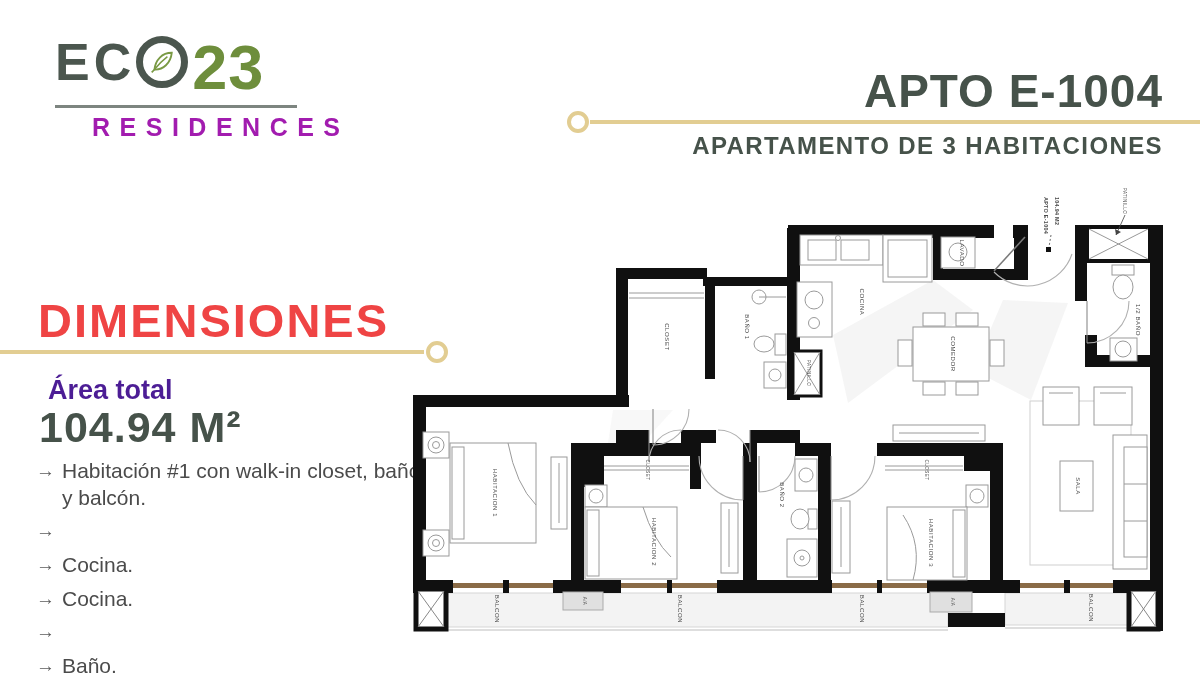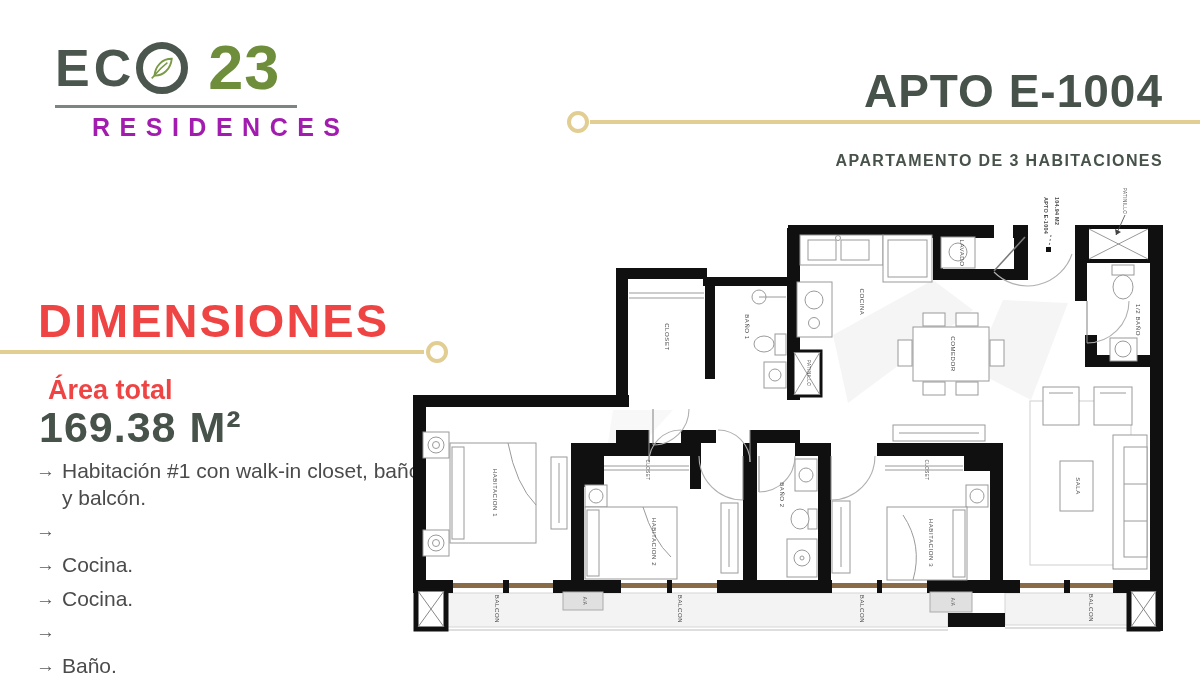--- a/index.html
+++ b/index.html
@@ -4,42 +4,42 @@
 <style>
   html,body{margin:0;padding:0;}
   body{
     width:1200px;height:673px;position:relative;overflow:hidden;
     background:#ffffff;
     font-family:"Liberation Sans","DejaVu Sans",sans-serif;
     color:#47524b;
   }
   
   .logo{position:absolute;left:55px;top:36px;width:250px;}
-  .logo-row{display:flex;align-items:center;}
+  .logo-row{display:flex;align-items:flex-start;}
   .logo-ec{font-size:52px;font-weight:700;letter-spacing:4px;color:#4b564e;line-height:1;}
   .logo-ring{width:38px;height:38px;border:7px solid #4b564e;border-radius:50%;
     display:flex;align-items:center;justify-content:center;margin:0 4px 0 1px;}
-  .logo-23{font-size:63px;font-weight:700;color:#6e8e3c;line-height:1;margin-left:16px;letter-spacing:1px;}
+  .logo-23{font-size:63px;font-weight:700;color:#6e8e3c;line-height:1;margin-left:0;letter-spacing:1px;}
   .logo-divider{width:242px;height:3px;background:#7d8580;margin:6px 0 5px 0;}
   .logo-res{font-size:25px;font-weight:700;letter-spacing:9.5px;color:#a21caf;margin-left:37px;}
   
   .apto-title{position:absolute;right:37px;top:64px;font-size:46px;font-weight:700;
     letter-spacing:1px;color:#46524a;}
   .gold-line-right{position:absolute;left:590px;top:120px;width:610px;height:4px;background:#e2cd92;}
   .gold-circle-right{position:absolute;left:567px;top:111px;width:22px;height:22px;
     border:4.5px solid #e2cd92;border-radius:50%;background:#fff;box-sizing:border-box;}
-  .apto-subtitle{position:absolute;right:37px;top:132px;font-size:16px;font-weight:700;
-    letter-spacing:1.4px;color:#46524a;margin-top:20px;}
+  .apto-subtitle{position:absolute;right:37px;top:132px;font-size:24px;font-weight:700;
+    letter-spacing:1.4px;color:#46524a;}
   
   .dim-title{position:absolute;left:38px;top:293px;font-size:47px;font-weight:700;
     letter-spacing:2px;color:#ef4444;}
   .gold-line-left{position:absolute;left:0;top:350px;width:424px;height:4px;background:#e2cd92;}
   .gold-circle-left{position:absolute;left:426px;top:341px;width:22px;height:22px;
     border:4.5px solid #e2cd92;border-radius:50%;background:#fff;box-sizing:border-box;}
-  .area-label{position:absolute;left:48px;top:375px;font-size:27px;font-weight:600;color:#ef4444;text-align:center;}
+  .area-label{position:absolute;left:48px;top:375px;font-size:27px;font-weight:600;color:#4c1d95;text-align:center;}
   .area-value{position:absolute;left:39px;top:403px;font-size:43px;font-weight:700;
     letter-spacing:1px;color:#46524a;}
   .features{position:absolute;left:36px;top:458px;width:395px;list-style:none;margin:0;padding:0;}
   .features li{display:flex;align-items:flex-start;margin-bottom:7px;
     font-size:21px;line-height:1.27;color:#4b4b4b;}
   .feat-arrow{color:#5a5a5a;margin-right:7px;font-size:19px;line-height:1.4;flex:0 0 auto;}
   
   .plan{position:absolute;left:413px;top:185px;width:750px;height:470px;}
   .plan text{font-family:"Liberation Sans","DejaVu Sans",sans-serif;fill:#4a4a4a;}
   .rlab{font-size:6px;letter-spacing:.6px;}
@@ -67,21 +67,21 @@
 
 <div class="apto-title">APTO E-1004</div>
 <div class="gold-circle-right"></div>
 <div class="gold-line-right"></div>
 <div class="apto-subtitle">APARTAMENTO DE 3 HABITACIONES</div>
 
 <div class="dim-title">DIMENSIONES</div>
 <div class="gold-line-left"></div>
 <div class="gold-circle-left"></div>
 <div class="area-label">Área total</div>
-<div class="area-value">169.38 M²</div>
+<div class="area-value">104.94 M²</div>
 
 <ul class="features">
   <li>
       <span class="feat-arrow">→</span>
       <span>Habitación #1 con walk-in closet, baño y balcón.</span>
     </li>
   <li>
       <span class="feat-arrow">→</span>
     </li>
   <li>

